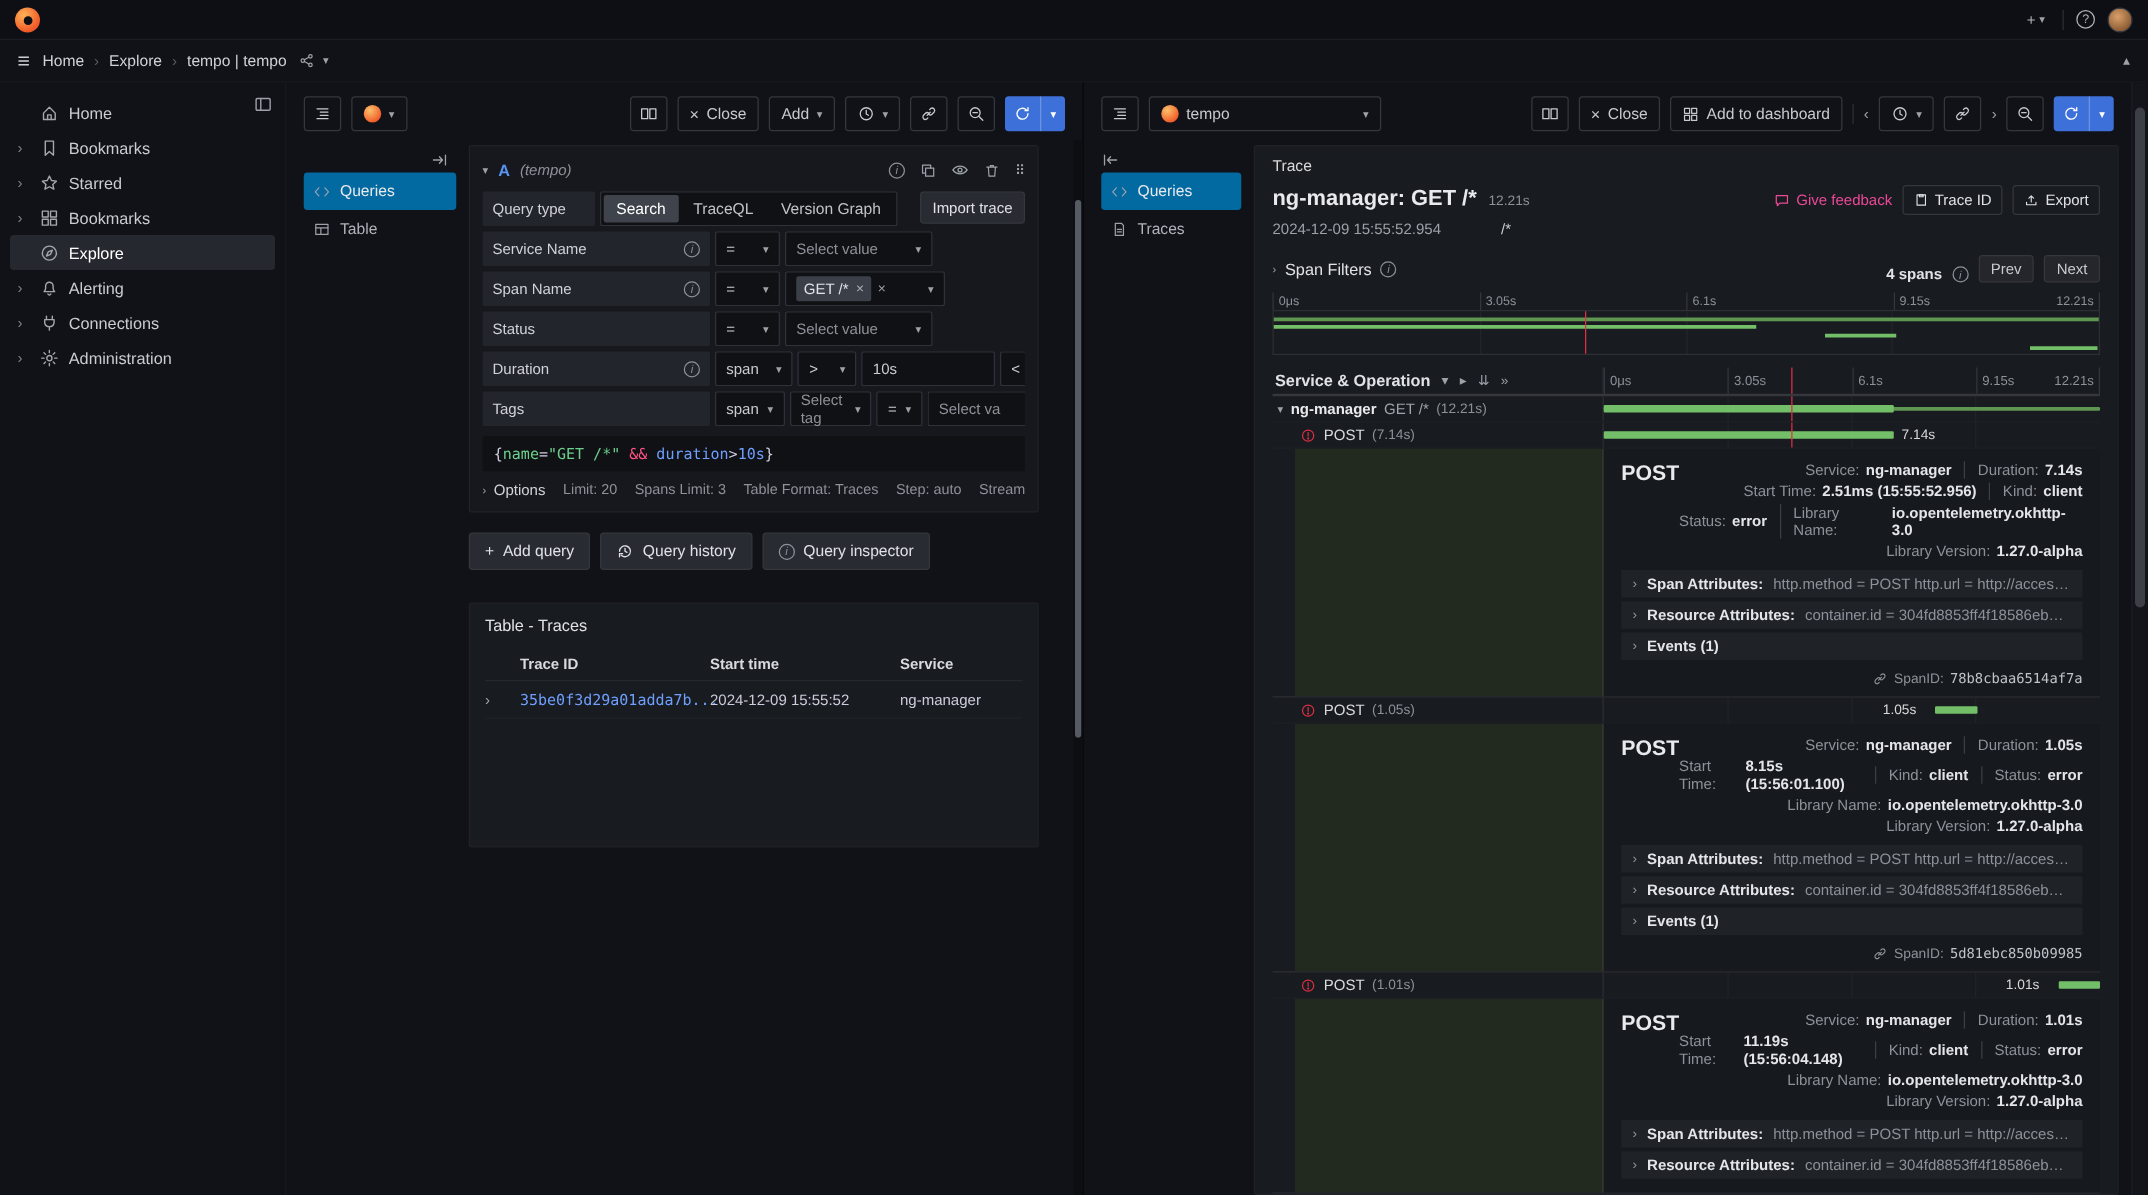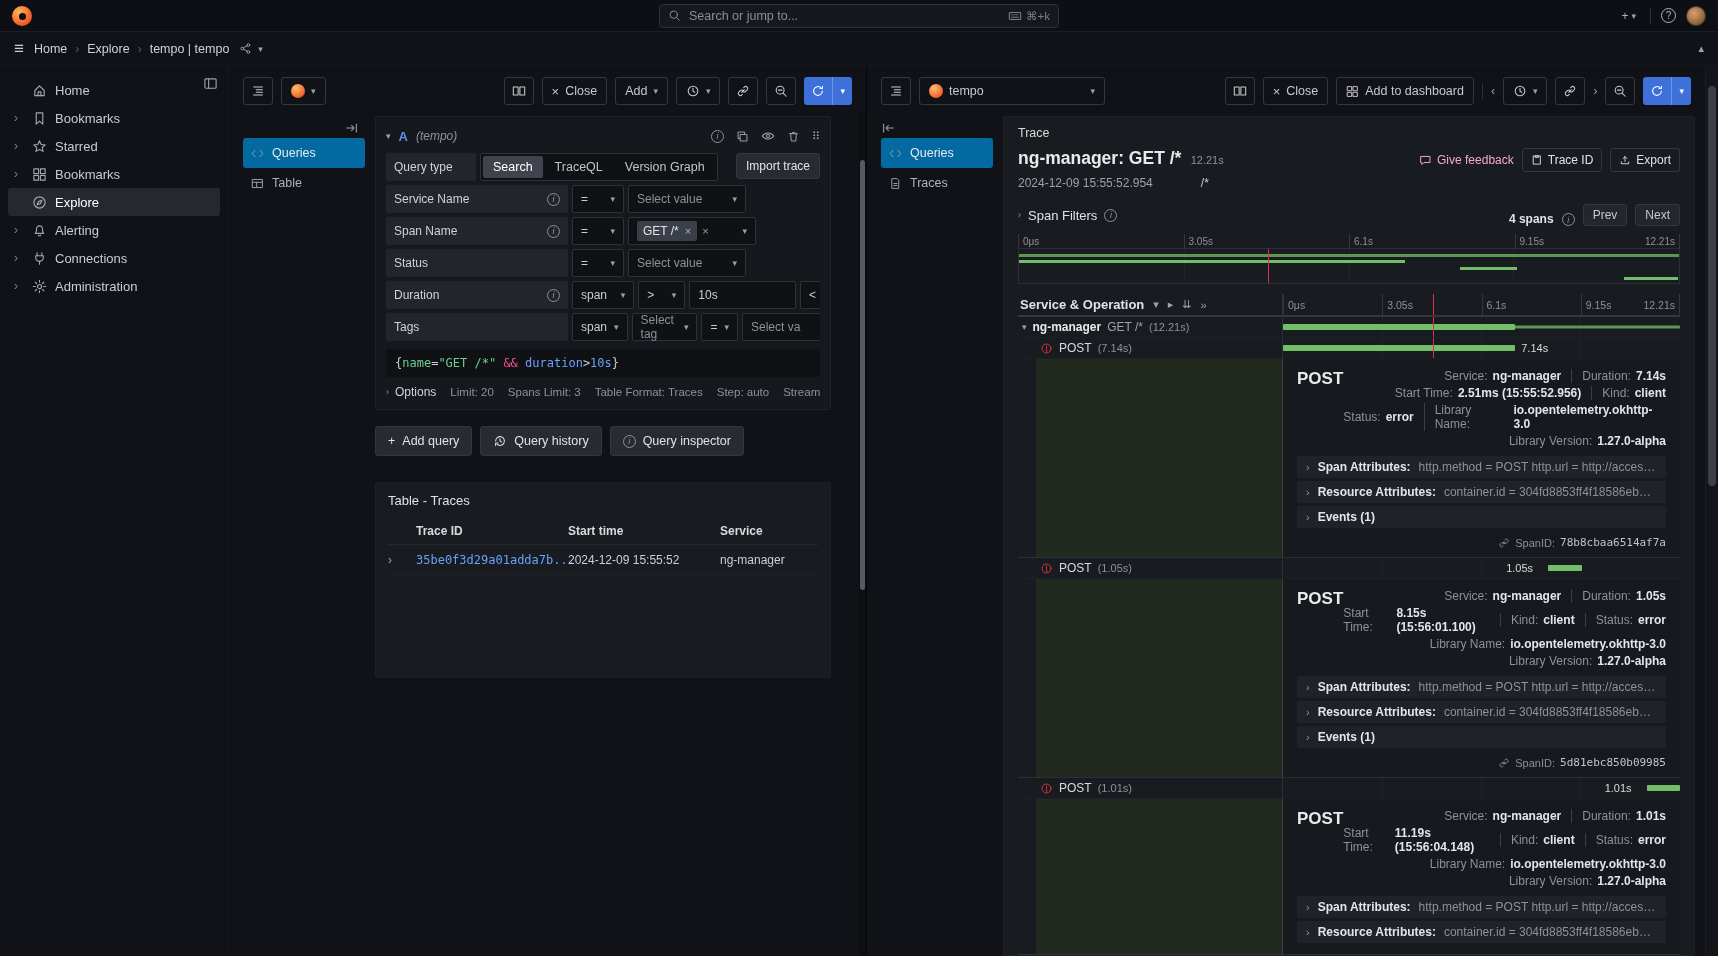--- a/index.html
+++ b/index.html
@@ -106,21 +106,21 @@
   .tbl-row .chev{color:#9da1a9;}
   .tracelink{color:#6e9fff;font-size:12px;}
 
   
   .trace-panel{flex:1;min-width:0;background:#181b1f;border:1px solid #1f2126;border-radius:2px;overflow:hidden;display:flex;flex-direction:column;}
   .tp-title{padding:9px 14px 4px;color:#d8d9da;font-size:12.5px;font-weight:500;}
   .t-head{padding:4px 14px 2px;display:flex;align-items:flex-start;}
   .t-title{font-size:17.5px;font-weight:600;color:#e8eaed;}
   .t-dur{font-size:11px;color:#8d9199;font-weight:400;margin-left:6px;}
   .t-actions{margin-left:auto;display:flex;align-items:center;gap:8px;}
-  .feedback{color:#f9a8d4;display:flex;align-items:center;gap:5px;font-size:12px;}
+  .feedback{color:#ec4899;display:flex;align-items:center;gap:5px;font-size:12px;}
   .minibtn{height:24px;border:1px solid #34373d;border-radius:3px;display:flex;align-items:center;gap:5px;padding:0 8px;color:#e0e2e7;font-size:12px;}
   .t-sub{padding:2px 14px 8px;display:flex;gap:48px;color:#9da1a9;font-size:12px;}
   .t-sub .path{color:#c9ccd2;}
   .sf-row{padding:6px 14px;display:flex;align-items:center;gap:7px;}
   .sf-row .lbl{font-size:13px;font-weight:500;color:#e0e2e7;}
   .sf-right{margin-left:auto;display:flex;align-items:flex-end;gap:8px;}
   .sf-right .count{font-weight:600;color:#e0e2e7;}
   .navsm{height:22px;background:#24262c;border:1px solid #34373d;border-radius:3px;display:flex;align-items:center;padding:0 9px;color:#c7c9ce;font-size:12px;}
 
   .minimap{margin:2px 14px 0;position:relative;}
@@ -301,33 +301,20 @@
     </symbol>
   <symbol id="i-err" viewBox="0 0 16 16">
       <circle cx="8" cy="8" r="5.5"></circle>
       <path d="M8 5v3.6"></path>
       <circle cx="8" cy="10.9" r=".5"></circle>
     </symbol>
 </svg>
 
 <header class="topnav">
   <span class="g-logo"></span>
-  <div class="searchbox">
-    <svg class="ic" width="13" height="13" viewBox="0 0 16 16">
-        <circle cx="7" cy="7" r="4.5"></circle>
-        <path d="M10.3 10.3L14 14"></path>
-      </svg>
-    <span class="ph">Search or jump to...</span>
-    <span class="kbd">
-      <svg class="ic" width="14" height="14">
-          <use href="#i-kb"></use>
-        </svg>
-      <span>⌘+k</span>
-    </span>
-  </div>
   <div class="nav-right">
     <span class="navbtn">
         <span>+</span>
         <span class="caret">▾</span>
       </span>
     <span class="vdiv"></span>
     <span class="help-circ">?</span>
     <span class="avatar"></span>
   </div>
 </header>

